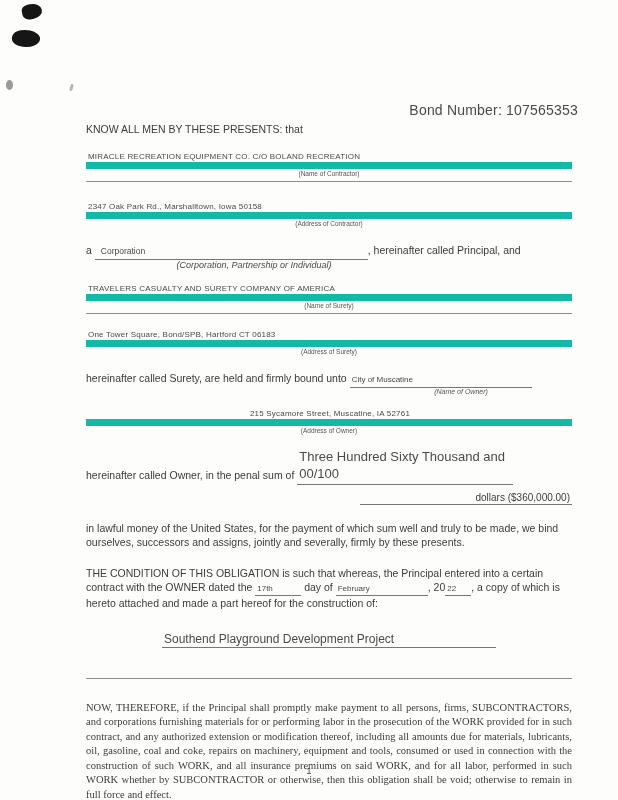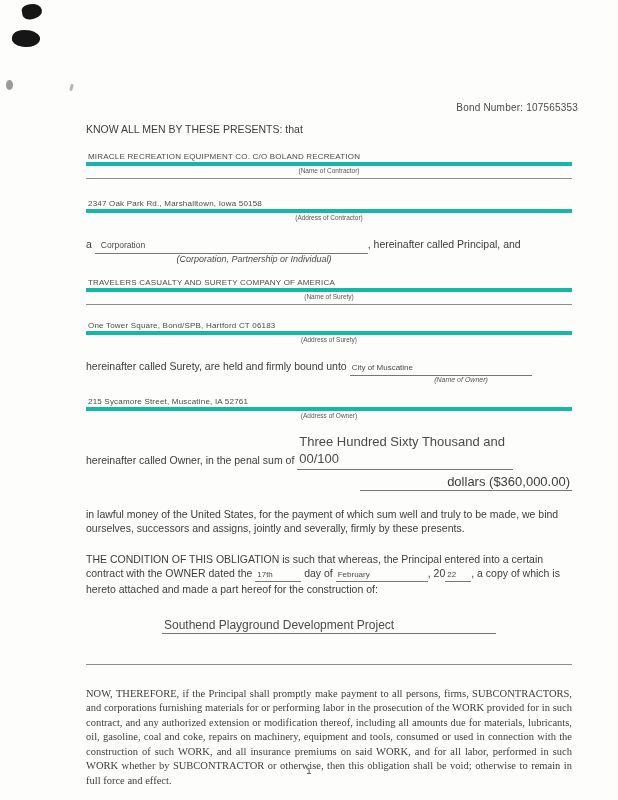--- a/index.html
+++ b/index.html
@@ -24,32 +24,32 @@
   .mark4{left:70px;top:84px;width:3px;height:7px;background:#b5b5b2;border-radius:2px;transform:rotate(15deg);}
 
   .header{position:relative;text-align:center;margin-bottom:18px;}
   .title{
     display:inline-block;
     font-size:11.5px;font-weight:bold;letter-spacing:.4px;
     text-decoration:underline;color:#353535;
   }
   .bond-number{
     position:absolute;right:-6px;top:-2px;
-    font-size:10px;color:#4a4a4a;letter-spacing:.2px;
+    font-size:14px;color:#4a4a4a;letter-spacing:.2px;
   }
 
   .body-text{font-size:10.5px;line-height:1.38;color:#3c3c3c;margin:0;}
   .justify{text-align:justify;font-family:Liberation Serif, serif;}
 
   .field-value{
     font-size:8px;color:#4a4a4a;letter-spacing:.2px;
-    border-bottom:4px solid #14b8a6;
+    border-bottom:7px solid #14b8a6;
     padding:0 0 1px 2px;
   }
-  .field-value.center{}
+  .field-value.center{text-align:center;}
   .field-caption{
     font-size:6.5px;color:#565656;text-align:center;
     padding-top:1px;
   }
   .rule{border-bottom:1px solid #8f8f8d;height:4px;}
 
   .blank{
     display:inline-block;
     border-bottom:1px solid #777;
     text-align:left;
@@ -130,21 +130,21 @@
       <div class="field-value center">215 Sycamore Street, Muscatine, IA 52761</div>
       <div class="field-caption">(Address of Owner)</div>
     </div>
 
     <div class="sec" style="margin-top:14px;">
       <div class="inline-row">
         <span>hereinafter called Owner, in the penal sum of</span>
         <span class="blank" style="width:212px;font-size:13px;">Three Hundred Sixty Thousand and 00/100</span>
       </div>
       <div style="text-align:right;margin-top:2px;">
-        <span class="blank" style="width:208px;text-align:right;font-size:13px;color:#3c3c3c;">dollars ($360,000.00)</span>
+        <span class="blank" style="width:208px;text-align:right;font-size:10px;color:#3c3c3c;">dollars ($360,000.00)</span>
       </div>
     </div>
 
     <p class="body-text" style="margin-top:16px;">in lawful money of the United States, for the payment of which sum well and truly to be made, we bind ourselves, successors and assigns, jointly and severally, firmly by these presents.</p>
 
     <p class="body-text condition" style="margin-top:16px;">
       <span>THE CONDITION OF THIS OBLIGATION is such that whereas, the Principal entered into a certain contract with the OWNER dated the</span>
       <span class="blank" style="width:42px;">17th</span>
       <span>day of</span>
       <span class="blank" style="width:88px;">February</span><span>, 20</span><span class="blank" style="width:22px;">22</span><span>, a copy of which is hereto attached and made a part hereof for the construction of:</span>

